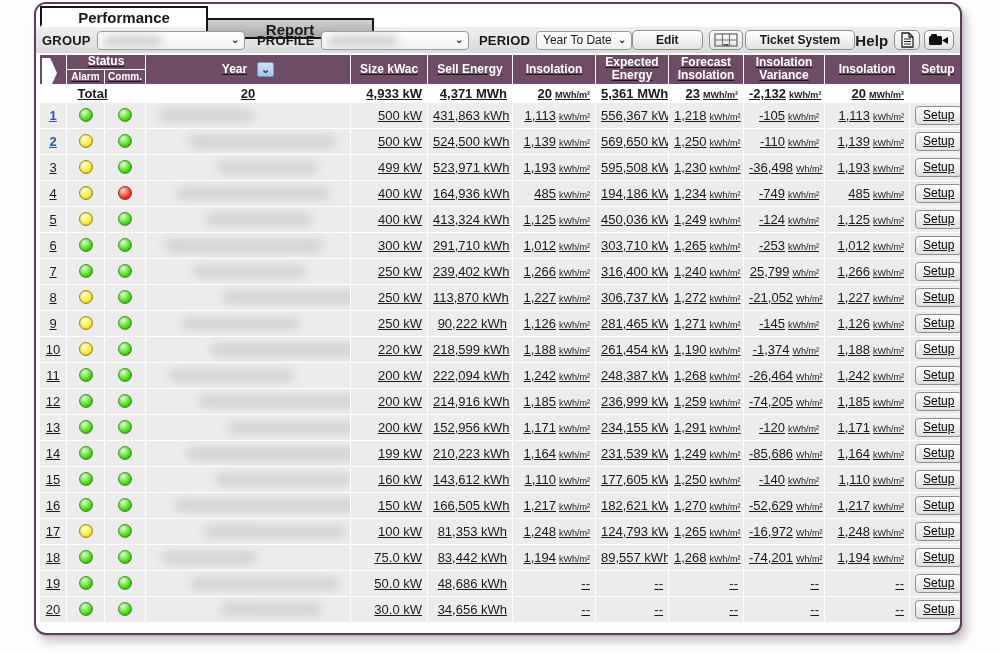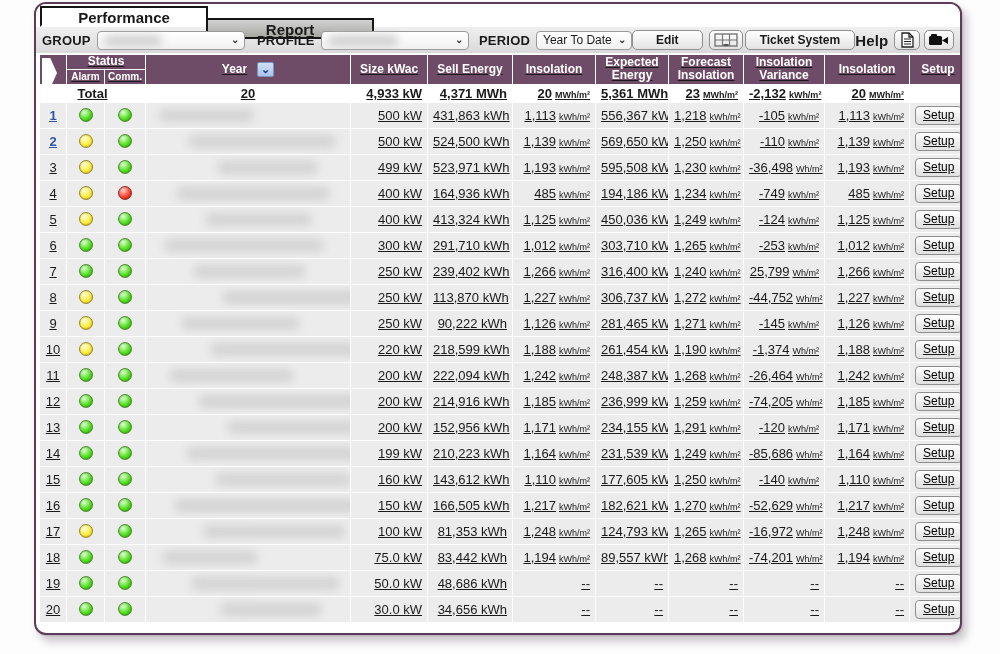--- a/index.html
+++ b/index.html
@@ -371,21 +371,21 @@
               <div class="orb green"></div>
             </td>
             <td>
               <div class="blur-blob" style="width: 166px; margin-left: 71px;"></div>
             </td>
             <td class="val">250 kW</td>
             <td class="val">113,870 kWh</td>
             <td class="val"><span>1,227</span><span class="unit">kWh/m²</span></td>
             <td class="val">306,737 kWh</td>
             <td class="val"><span>1,272</span><span class="unit">kWh/m²</span></td>
-            <td class="val"><span>-44,752</span><span class="unit">Wh/m²</span></td>
+            <td class="val"><span>-21,052</span><span class="unit">Wh/m²</span></td>
             <td class="val"><span>1,227</span><span class="unit">kWh/m²</span></td>
             <td class="c">
               <button class="setup-btn">Setup</button>
             </td>
           </tr>
           <tr>
             <td class="c">9</td>
             <td class="c">
               <div class="orb yellow"></div>
             </td>

